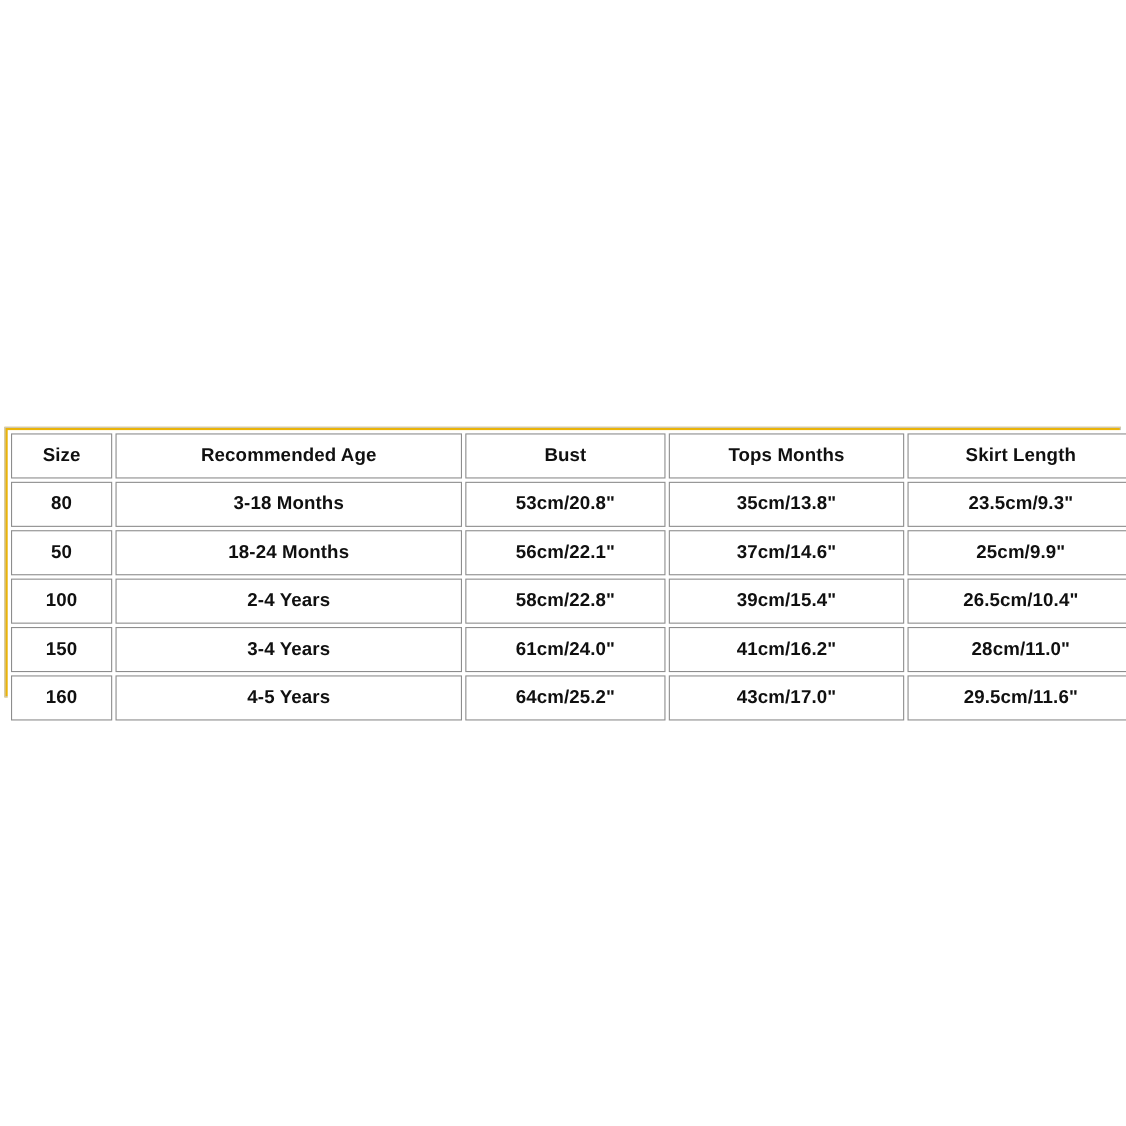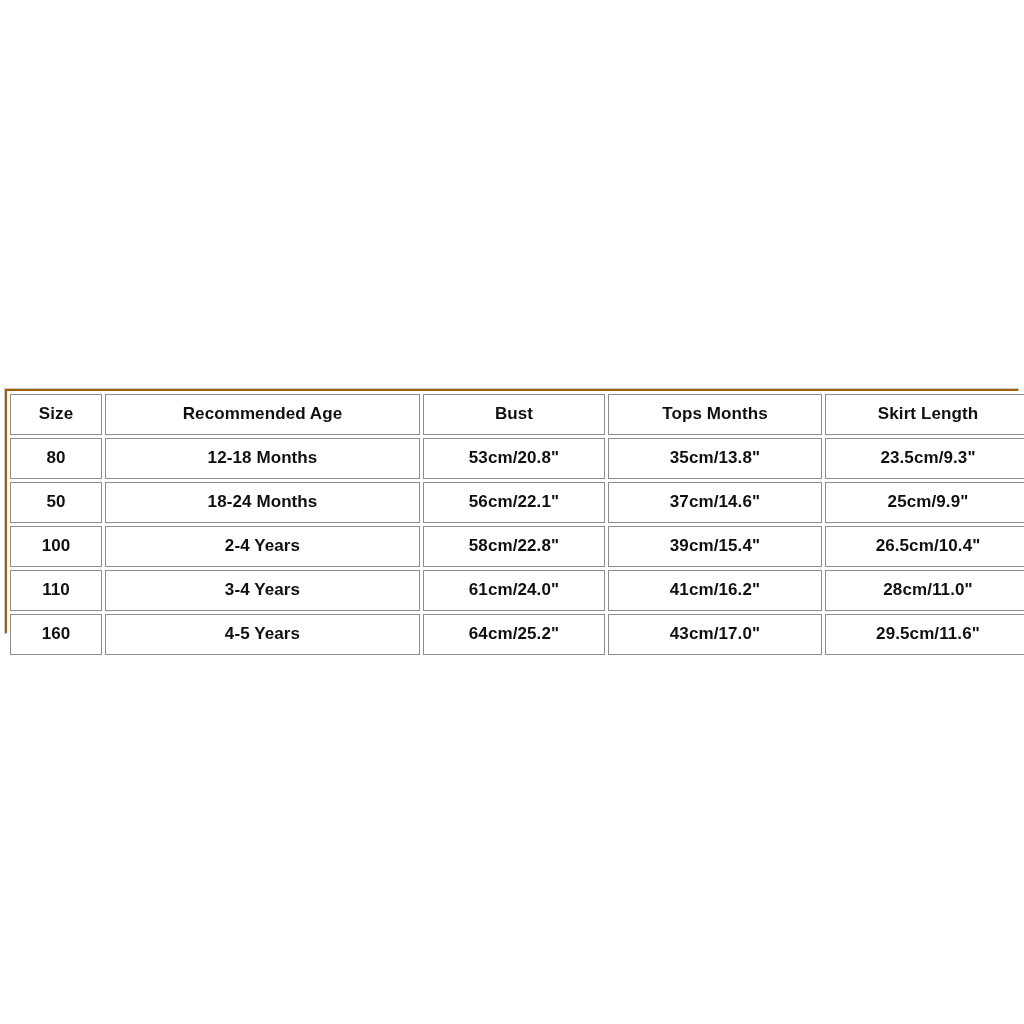--- a/index.html
+++ b/index.html
@@ -28,21 +28,21 @@
 
   
   #size-table-wrap {
     position: absolute;
     left: 4px;
     top: 388px;
     width: 1015px;
     height: 246px;
     box-sizing: border-box;
     border: 1px solid #c9c9c9;
-    background: #a16207;
+    background: #eab308;
     padding: 2px;
   }
 
   table.size-table {
     width: 100%;
     height: 100%;
     border-collapse: separate;
     border-spacing: 3px 3px;
     table-layout: fixed;
     background: #ffffff;
@@ -95,41 +95,41 @@
           <th>Size</th>
           <th>Recommended Age</th>
           <th>Bust</th>
           <th>Tops Months</th>
           <th>Skirt Length</th>
         </tr>
       </thead>
       <tbody>
         <tr class="row">
           <td>80</td>
-          <td>12-18 Months</td>
+          <td>3-18 Months</td>
           <td>53cm/20.8"</td>
           <td>35cm/13.8"</td>
           <td>23.5cm/9.3"</td>
         </tr>
         <tr class="row">
           <td>50</td>
           <td>18-24 Months</td>
           <td>56cm/22.1"</td>
           <td>37cm/14.6"</td>
           <td>25cm/9.9"</td>
         </tr>
         <tr class="row">
           <td>100</td>
           <td>2-4 Years</td>
           <td>58cm/22.8"</td>
           <td>39cm/15.4"</td>
           <td>26.5cm/10.4"</td>
         </tr>
         <tr class="row">
-          <td>110</td>
+          <td>150</td>
           <td>3-4 Years</td>
           <td>61cm/24.0"</td>
           <td>41cm/16.2"</td>
           <td>28cm/11.0"</td>
         </tr>
         <tr class="row">
           <td>160</td>
           <td>4-5 Years</td>
           <td>64cm/25.2"</td>
           <td>43cm/17.0"</td>

